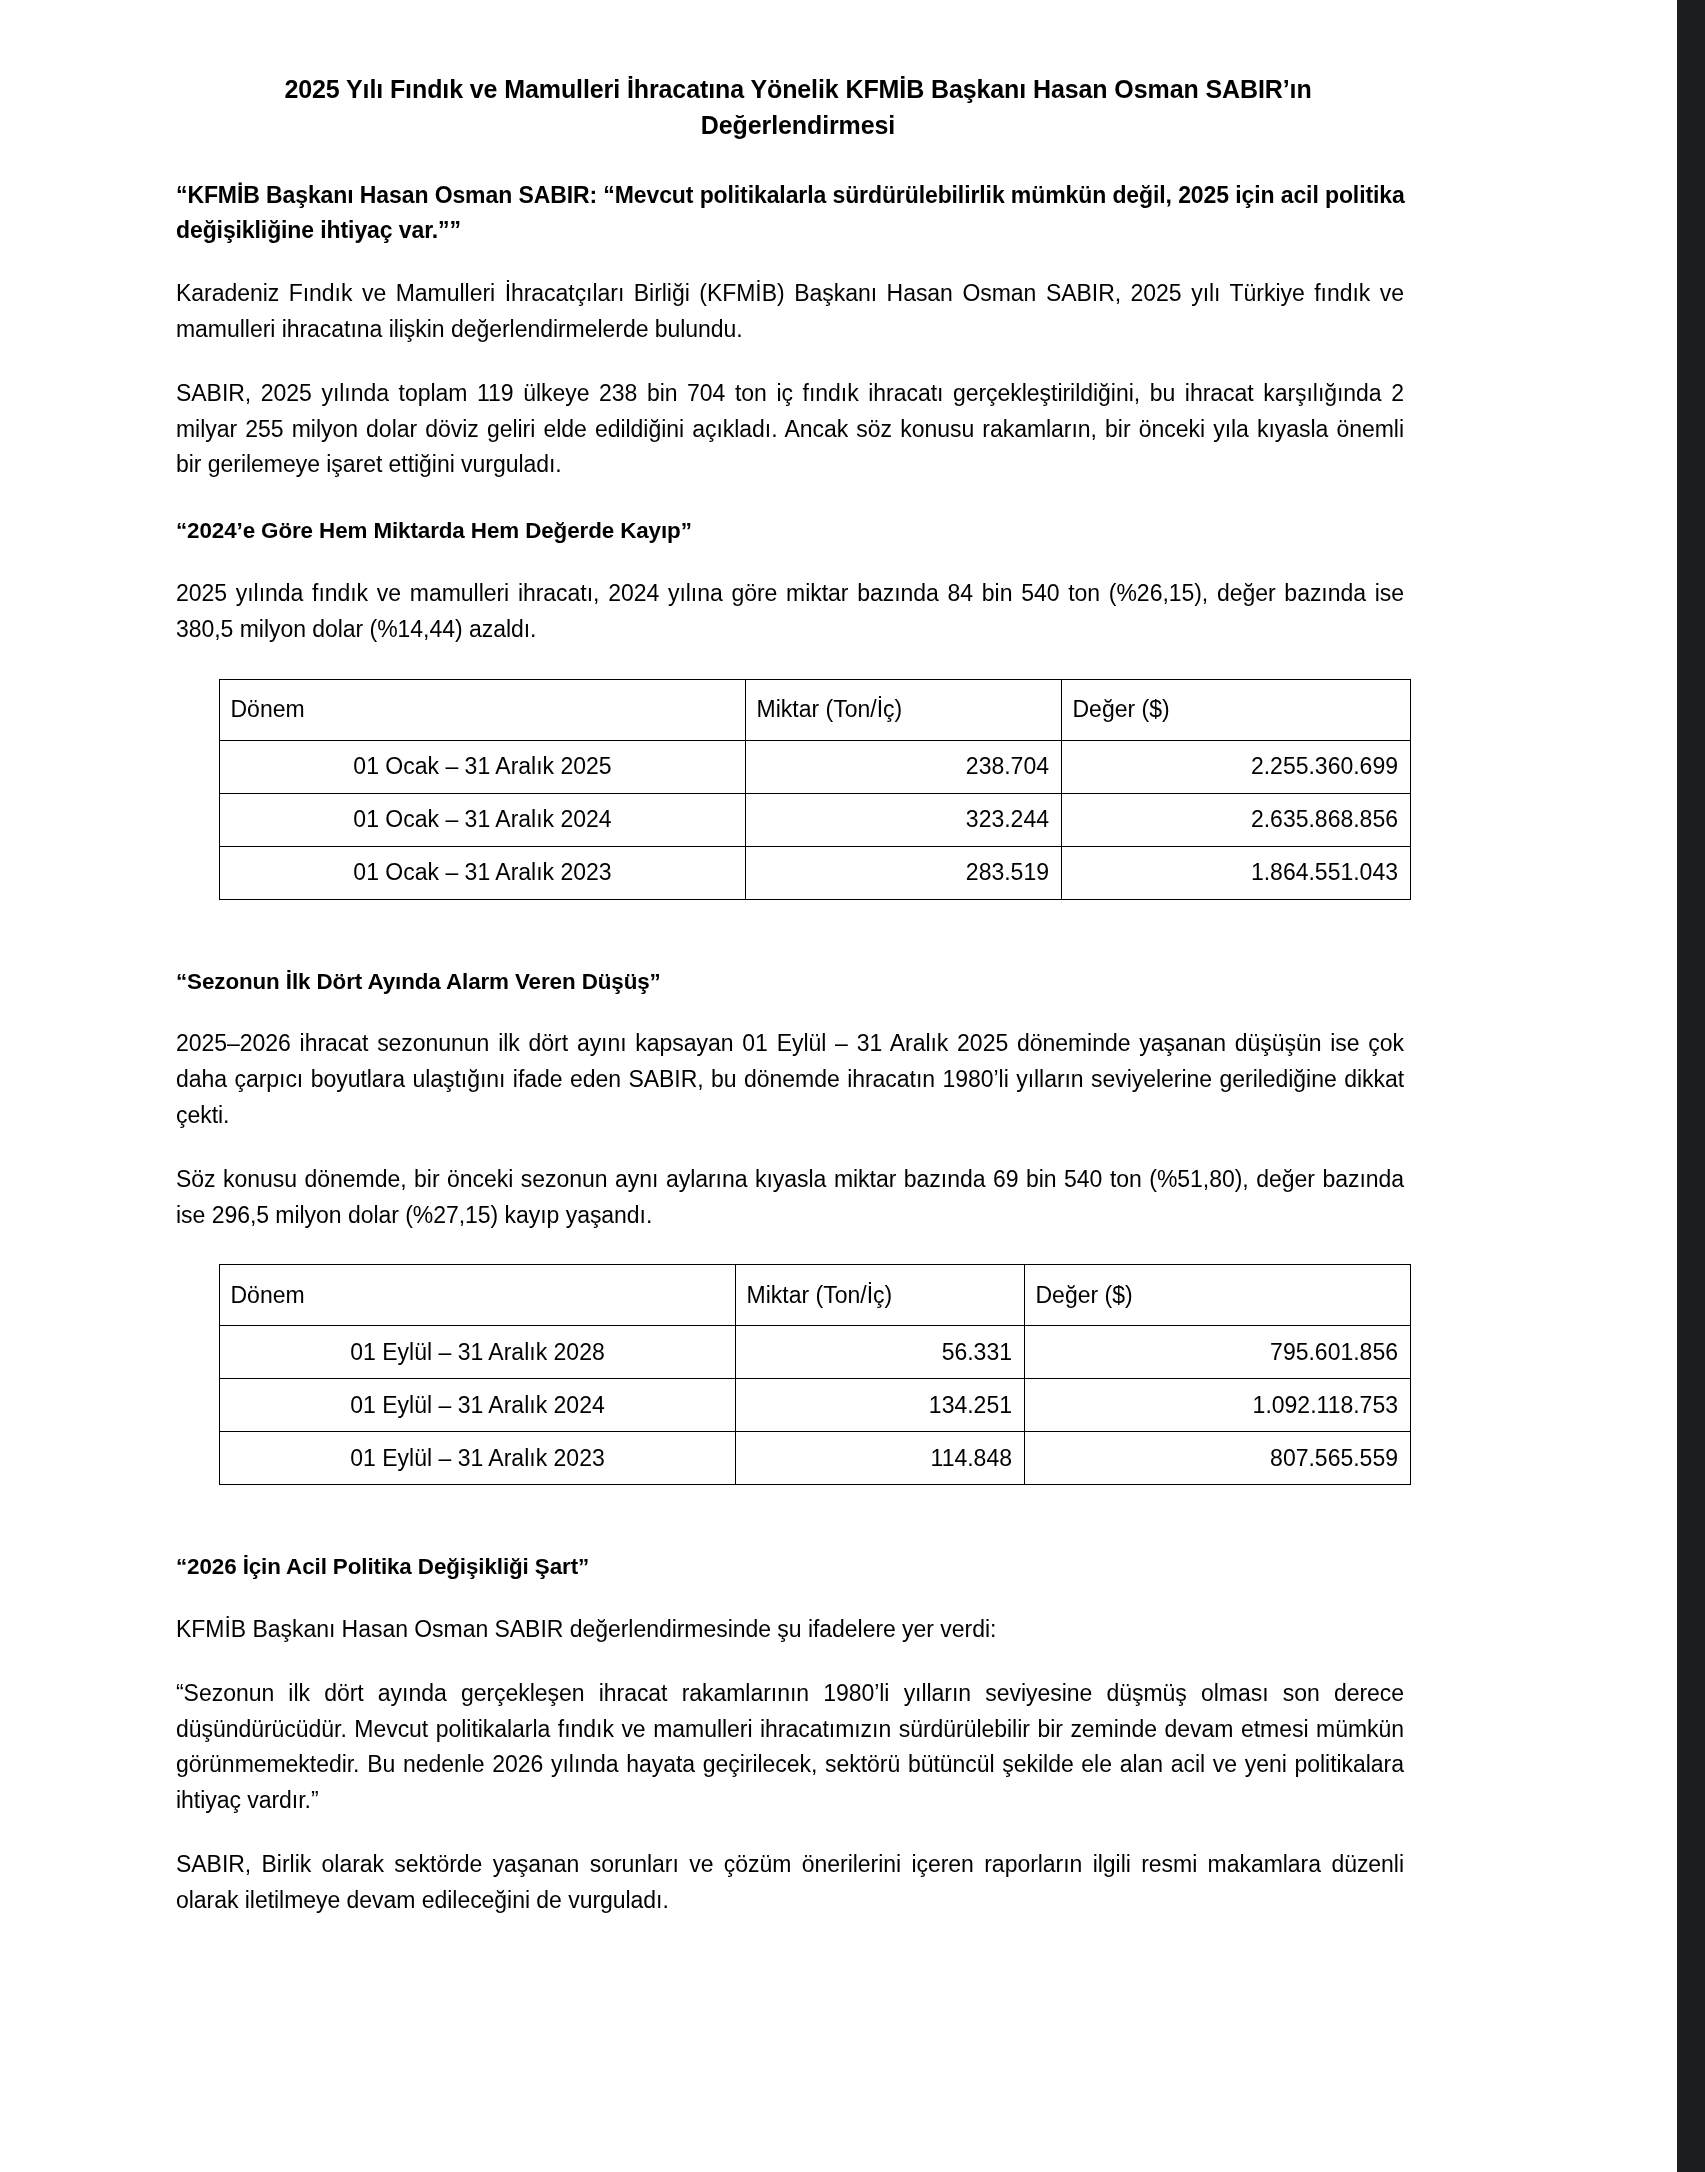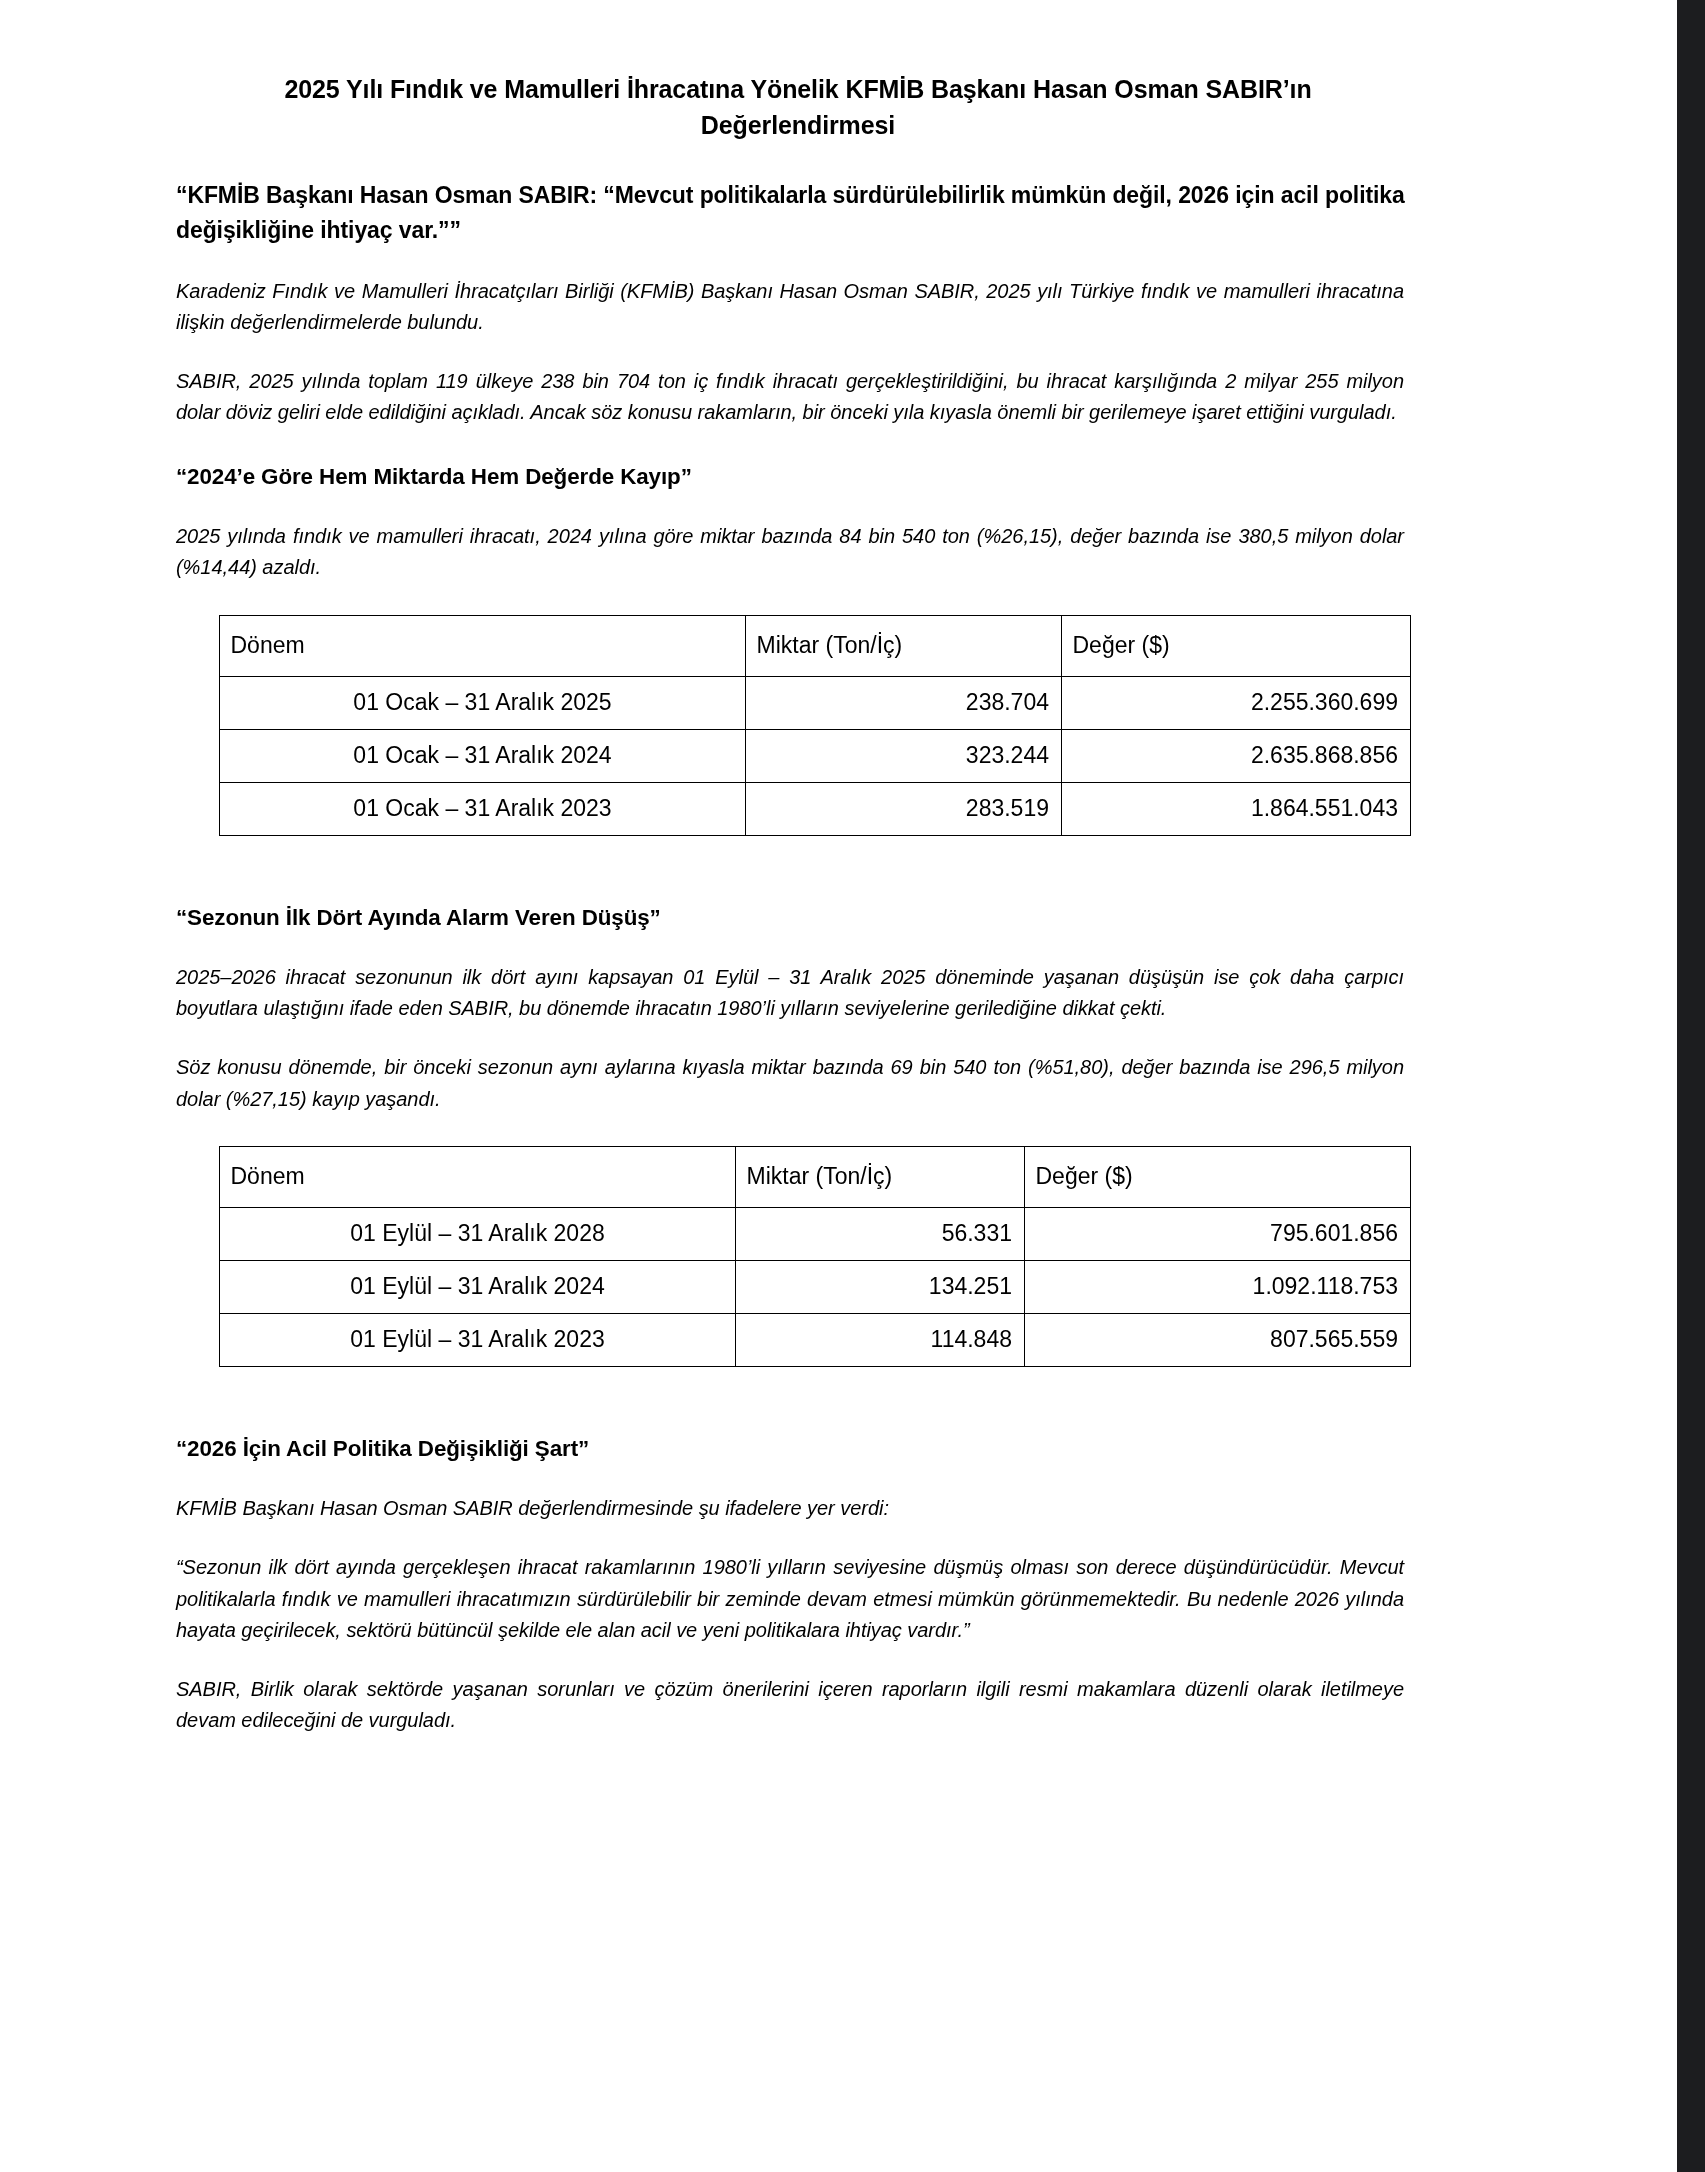--- a/index.html
+++ b/index.html
@@ -51,27 +51,26 @@
   .lead {
     font-size: 23px;
     font-weight: bold;
     line-height: 1.52;
     text-align: left;
     margin: 35px 0 0 0;
     letter-spacing: -0.1px;
   }
 
   p.body {
-    font-size: 20px;
+    font-size: 23px;
     line-height: 1.56;
     margin: 28px 16px 0 0;
     text-align: justify;
     text-justify: inter-word;
     letter-spacing: -0.04px;
-    font-style: italic;
   }
   p.body.nojustify {
     text-align: left;
   }
 
   h2.section {
     font-size: 22.4px;
     font-weight: bold;
     line-height: 1.45;
     margin: 32px 0 0 0;
@@ -125,21 +124,21 @@
 </style>
 </head>
 <body>
 
 <div id="right-edge-band"></div>
 
 <div id="page">
 
   <h1 class="doc-title">2025 Yılı Fındık ve Mamulleri İhracatına Yönelik KFMİB Başkanı Hasan Osman SABIR’ın Değerlendirmesi</h1>
 
-  <p class="lead">“KFMİB Başkanı Hasan Osman SABIR: “Mevcut politikalarla sürdürülebilirlik mümkün değil, 2026 için acil politika değişikliğine ihtiyaç var.””</p>
+  <p class="lead">“KFMİB Başkanı Hasan Osman SABIR: “Mevcut politikalarla sürdürülebilirlik mümkün değil, 2025 için acil politika değişikliğine ihtiyaç var.””</p>
 
   <p class="body">Karadeniz Fındık ve Mamulleri İhracatçıları Birliği (KFMİB) Başkanı Hasan Osman SABIR, 2025 yılı Türkiye fındık ve mamulleri ihracatına ilişkin değerlendirmelerde bulundu.</p>
 
   <p class="body">SABIR, 2025 yılında toplam 119 ülkeye 238 bin 704 ton iç fındık ihracatı gerçekleştirildiğini, bu ihracat karşılığında 2 milyar 255 milyon dolar döviz geliri elde edildiğini açıkladı. Ancak söz konusu rakamların, bir önceki yıla kıyasla önemli bir gerilemeye işaret ettiğini vurguladı.</p>
 
   <h2 class="section">“2024’e Göre Hem Miktarda Hem Değerde Kayıp”</h2>
 
   <p class="body">2025 yılında fındık ve mamulleri ihracatı, 2024 yılına göre miktar bazında 84 bin 540 ton (%26,15), değer bazında ise 380,5 milyon dolar (%14,44) azaldı.</p>
 
   <table class="data t1">

